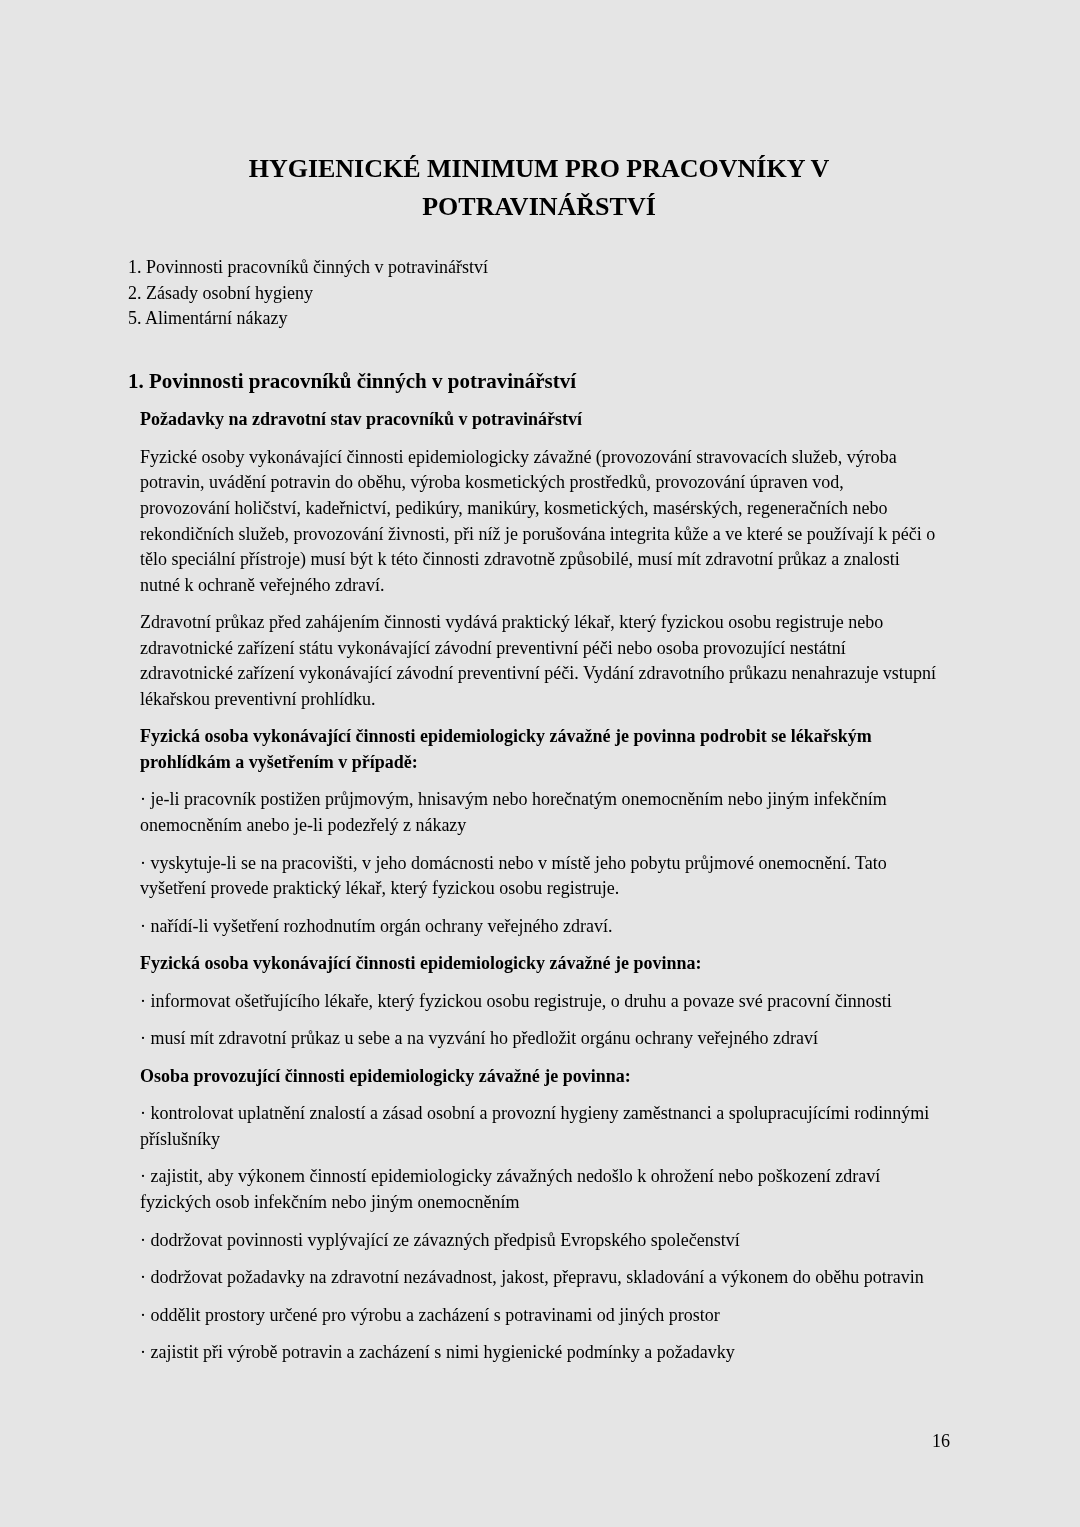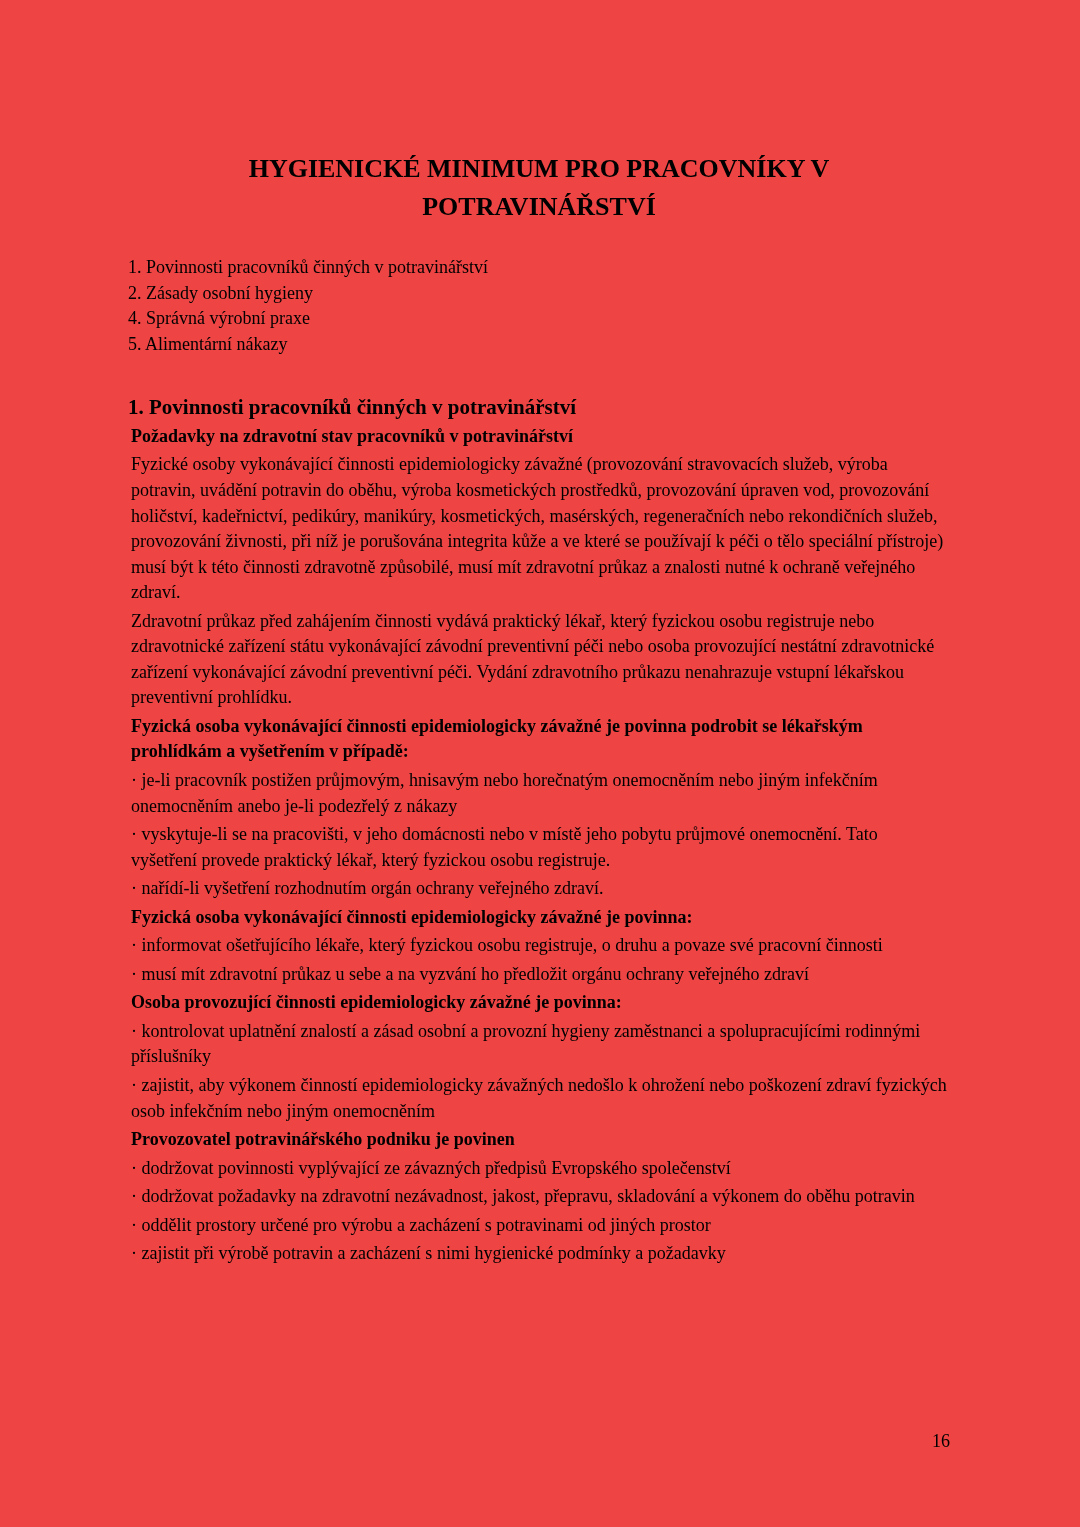--- a/index.html
+++ b/index.html
@@ -5,21 +5,21 @@
   html, body {
     margin: 0;
     padding: 0;
     background: #ffffff;
   }
   .page {
     position: relative;
     width: 1080px;
     height: 1527px;
     margin: 0 auto;
-    background: #ef4444;
+    background: #e5e5e5;
     color: #000000;
     font-family: "Liberation Serif", "DejaVu Serif", serif;
     box-sizing: border-box;
     padding: 150px 130px 0 128px;
     overflow: hidden;
   }
   .doc-title {
     font-size: 26px;
     font-weight: bold;
     text-align: center;
@@ -37,21 +37,21 @@
     font-size: 18px;
     line-height: 1.42;
   }
   .section-heading {
     font-size: 21px;
     font-weight: bold;
     margin: 36px 0 2px 0;
     line-height: 1.3;
   }
   .content p {
-    margin: 3px;
+    margin: 12px;
     font-size: 18px;
     line-height: 1.42;
   }
   .content p.bold {
     font-weight: bold;
   }
   .page-number {
     position: absolute;
     right: 130px;
     bottom: 75px;
@@ -64,41 +64,39 @@
 <div class="page">
 
   <h1 class="doc-title">
     <span class="title-line">HYGIENICKÉ MINIMUM PRO PRACOVNÍKY V</span>
     <span class="title-line">POTRAVINÁŘSTVÍ</span>
   </h1>
 
   <div class="toc">
     <p>1. Povinnosti pracovníků činných v potravinářství</p>
     <p>2. Zásady osobní hygieny</p>
-    <p>4. Správná výrobní praxe</p>
     <p>5. Alimentární nákazy</p>
   </div>
 
   <h2 class="section-heading">1. Povinnosti pracovníků činných v potravinářství</h2>
 
   <div class="content">
     <p class="bold">Požadavky na zdravotní stav pracovníků v potravinářství</p>
     <p>Fyzické osoby vykonávající činnosti epidemiologicky závažné (provozování stravovacích služeb, výroba potravin, uvádění potravin do oběhu, výroba kosmetických prostředků, provozování úpraven vod, provozování holičství, kadeřnictví, pedikúry, manikúry, kosmetických, masérských, regeneračních nebo rekondičních služeb, provozování živnosti, při níž je porušována integrita kůže a ve které se používají k péči o tělo speciální přístroje) musí být k této činnosti zdravotně způsobilé, musí mít zdravotní průkaz a znalosti nutné k ochraně veřejného zdraví.</p>
     <p>Zdravotní průkaz před zahájením činnosti vydává praktický lékař, který fyzickou osobu registruje nebo zdravotnické zařízení státu vykonávající závodní preventivní péči nebo osoba provozující nestátní zdravotnické zařízení vykonávající závodní preventivní péči. Vydání zdravotního průkazu nenahrazuje vstupní lékařskou preventivní prohlídku.</p>
     <p class="bold">Fyzická osoba vykonávající činnosti epidemiologicky závažné je povinna podrobit se lékařským prohlídkám a vyšetřením v případě:</p>
     <p>· je-li pracovník postižen průjmovým, hnisavým nebo horečnatým onemocněním nebo jiným infekčním onemocněním anebo je-li podezřelý z nákazy</p>
     <p>· vyskytuje-li se na pracovišti, v jeho domácnosti nebo v místě jeho pobytu průjmové onemocnění. Tato vyšetření provede praktický lékař, který fyzickou osobu registruje.</p>
     <p>· nařídí-li vyšetření rozhodnutím orgán ochrany veřejného zdraví.</p>
     <p class="bold">Fyzická osoba vykonávající činnosti epidemiologicky závažné je povinna:</p>
     <p>· informovat ošetřujícího lékaře, který fyzickou osobu registruje, o druhu a povaze své pracovní činnosti</p>
     <p>· musí mít zdravotní průkaz u sebe a na vyzvání ho předložit orgánu ochrany veřejného zdraví</p>
     <p class="bold">Osoba provozující činnosti epidemiologicky závažné je povinna:</p>
     <p>· kontrolovat uplatnění znalostí a zásad osobní a provozní hygieny zaměstnanci a spolupracujícími rodinnými příslušníky</p>
     <p>· zajistit, aby výkonem činností epidemiologicky závažných nedošlo k ohrožení nebo poškození zdraví fyzických osob infekčním nebo jiným onemocněním</p>
-    <p class="bold">Provozovatel potravinářského podniku je povinen</p>
     <p>· dodržovat povinnosti vyplývající ze závazných předpisů Evropského společenství</p>
     <p>· dodržovat požadavky na zdravotní nezávadnost, jakost, přepravu, skladování a výkonem do oběhu potravin</p>
     <p>· oddělit prostory určené pro výrobu a zacházení s potravinami od jiných prostor</p>
     <p>· zajistit při výrobě potravin a zacházení s nimi hygienické podmínky a požadavky</p>
   </div>
 
   <div class="page-number">16</div>
 
 </div>
 

